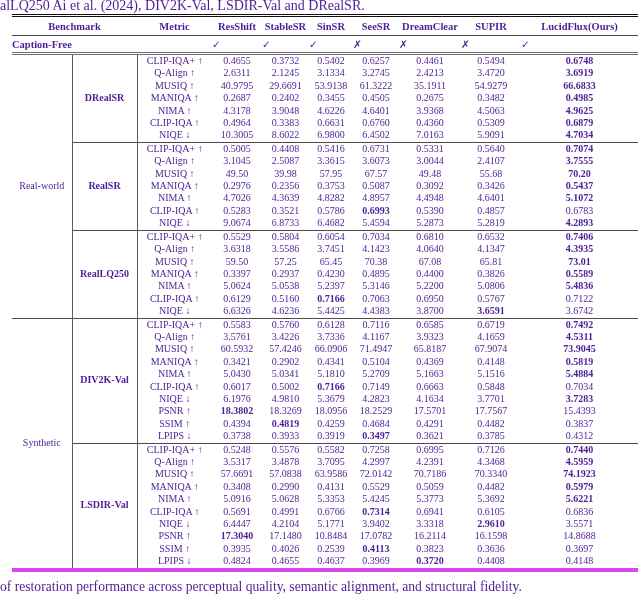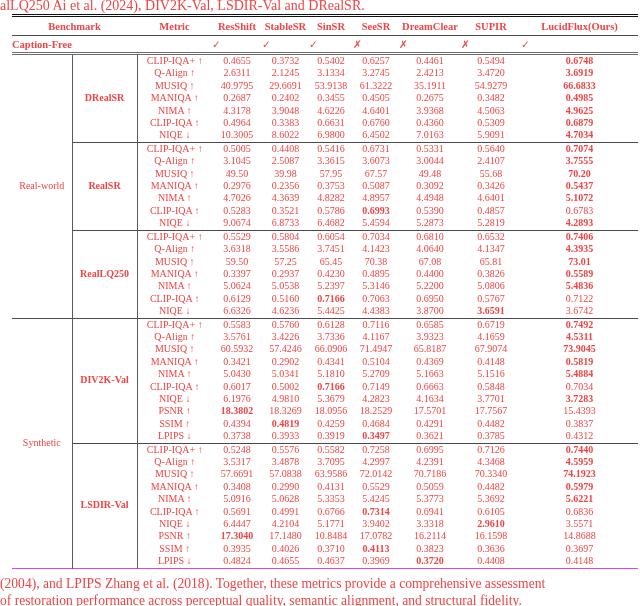--- a/index.html
+++ b/index.html
@@ -1,35 +1,35 @@
 <!DOCTYPE html>
 <html><head>
 <meta charset="utf-8">
 <style>
   html,body{margin:0;padding:0;background:#fff;}
   .page{
     position:relative;
     width:640px;height:606px;
     background:#ffffff;
-    color:#ef4444;
+    color:#4c1d95;
     font-family:"Liberation Serif","DejaVu Serif",serif;
     overflow:hidden;
   }
   .top-caption{
     margin:-2px 0 0 0;
     font-size:14px;
     line-height:15px;
     white-space:nowrap;
     overflow:hidden;
   }
   table.bench{
     margin:1px 0 0 12px;
     border-collapse:collapse;
     table-layout:fixed;
-    border-bottom:1px solid #d946ef;
+    border-bottom:4px solid #d946ef;
   }
   table.bench th{
     border-top:3px double #111;
     border-bottom:1px solid #4a4a4a;
     font-weight:bold;
     font-size:10.5px;
     height:18px;
     padding:0;
     text-align:center;
     white-space:nowrap;
@@ -515,37 +515,36 @@
           <td class="value-cell">10.8484</td>
           <td class="value-cell">17.0782</td>
           <td class="value-cell">16.2114</td>
           <td class="value-cell">16.1598</td>
           <td class="value-cell">14.8688</td>
         </tr>
         <tr class="data-row">
           <td class="metric-cell">SSIM ↑</td>
           <td class="value-cell">0.3935</td>
           <td class="value-cell">0.4026</td>
-          <td class="value-cell">0.3710</td>
+          <td class="value-cell">0.2539</td>
           <td class="value-cell best">0.4113</td>
           <td class="value-cell">0.3823</td>
           <td class="value-cell">0.3636</td>
           <td class="value-cell">0.3697</td>
         </tr>
         <tr class="data-row">
           <td class="metric-cell">LPIPS ↓</td>
           <td class="value-cell">0.4824</td>
           <td class="value-cell">0.4655</td>
           <td class="value-cell">0.4637</td>
           <td class="value-cell">0.3969</td>
           <td class="value-cell best">0.3720</td>
           <td class="value-cell">0.4408</td>
           <td class="value-cell">0.4148</td>
         </tr>
       </tbody>
   </table>
 
   <div class="bottom-caption">
-    <div>(2004), and LPIPS Zhang et al. (2018). Together, these metrics provide a comprehensive assessment</div>
     <div>of restoration performance across perceptual quality, semantic alignment, and structural fidelity.</div>
   </div>
 
 </div>
 
 </body></html>

